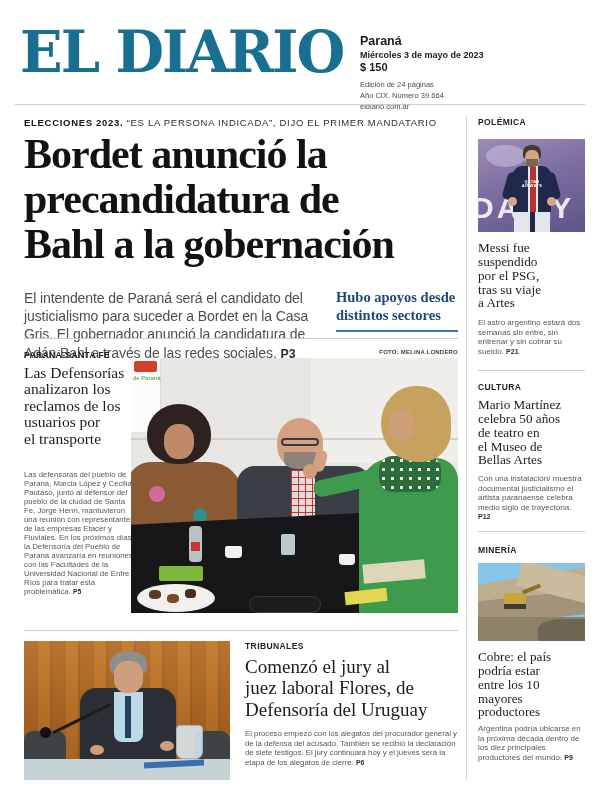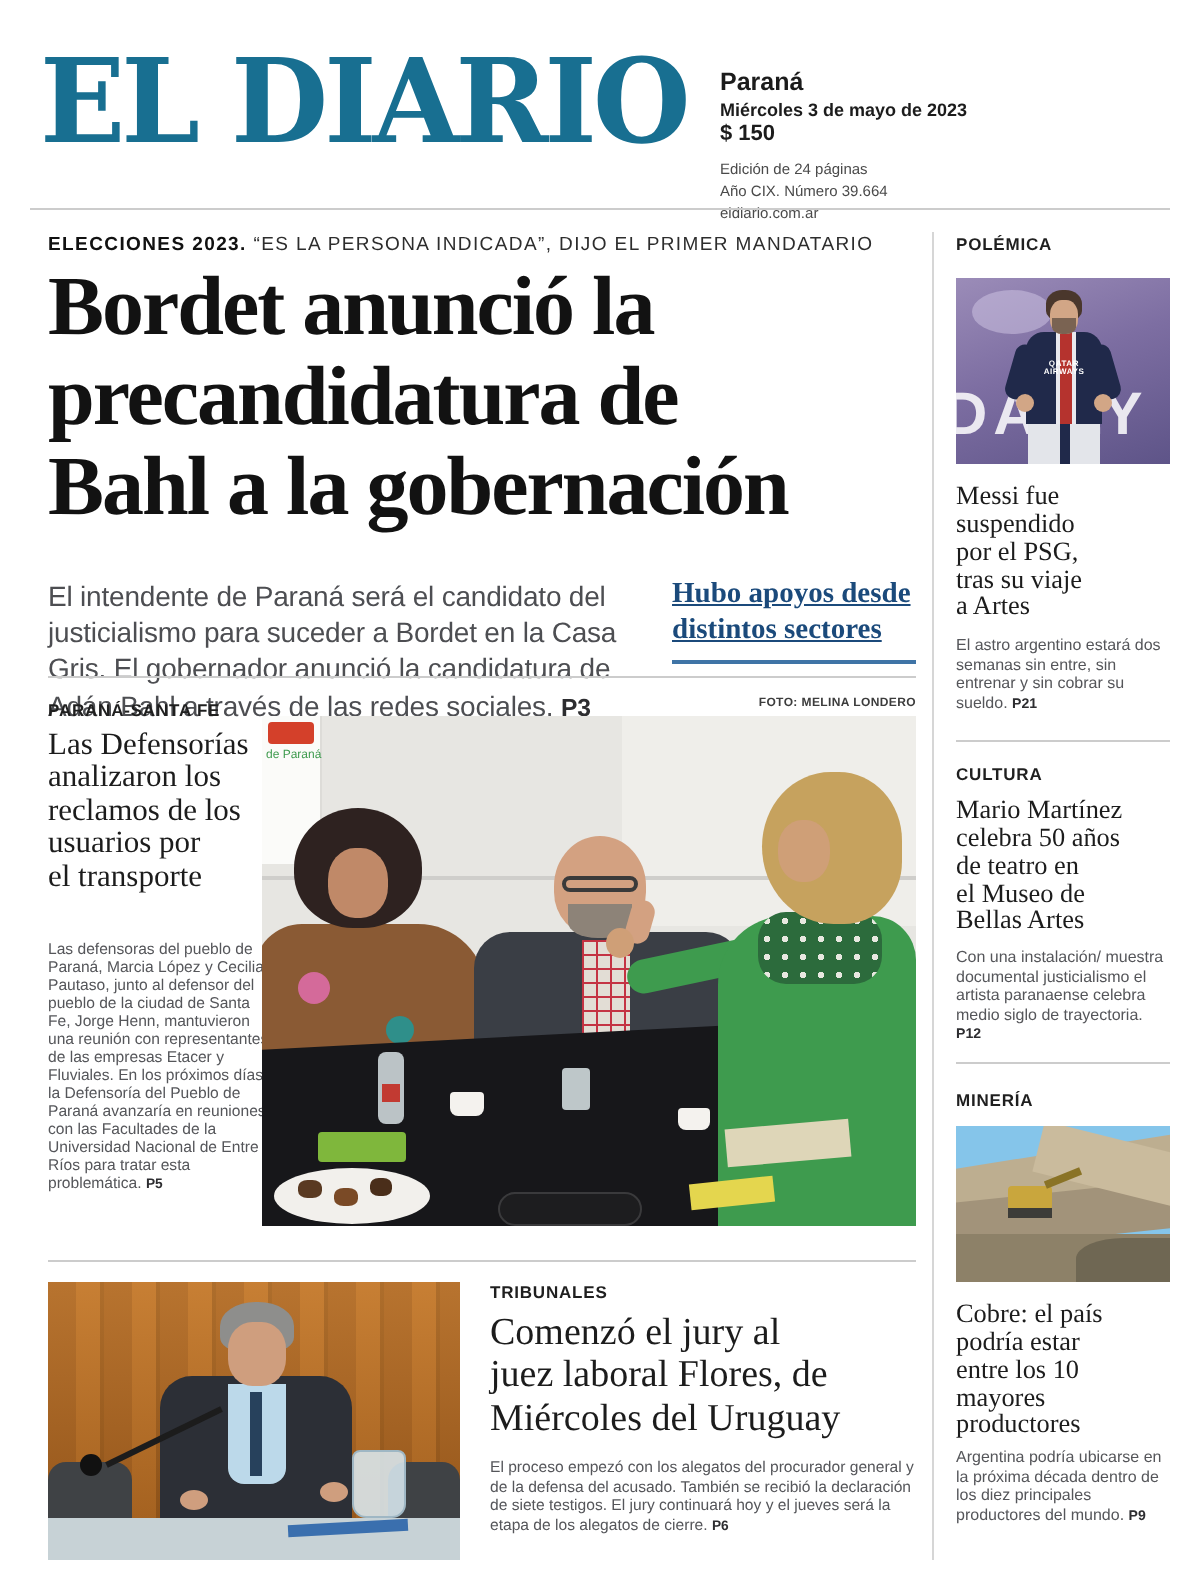--- a/index.html
+++ b/index.html
@@ -34,21 +34,21 @@
     font-family:"Liberation Serif", serif; font-weight:bold;
     font-size:42px; line-height:1.07; letter-spacing:-1px; color:#121212; }
   .headline span { display:block; white-space:nowrap; }
   .deck { left:24px; top:289px; width:308px; font-size:14px;
     line-height:1.3; color:#4d4e52; letter-spacing:-.1px; }
   .pageref { font-weight:bold; color:#2d2d30; font-size:.88em; }
   .callout { left:336px; top:289px; width:122px;
     font-family:"Liberation Serif", serif; font-weight:bold;
     font-size:14.5px; line-height:1.22; color:#1b4a7b;
     padding-bottom:6px; border-bottom:2px solid #3f74a6; }
-  .callout span { display:block; white-space:nowrap;text-decoration:underline; }
+  .callout span { display:block; white-space:nowrap; }
   .rule1 { left:24px; top:338px; width:434px; height:1px; }
   .rule2 { left:24px; top:630px; width:434px; height:1px; }
 
   
   .slabel { font-size:8.5px; font-weight:bold; letter-spacing:.4px; color:#1f1f1f; }
   .shead  { font-family:"Liberation Serif", serif; color:#1c1c1c; }
   .shead span { display:block; white-space:nowrap; }
   .sbody  { color:#55565a; }
 
   .transport-label { left:24px; top:350px; }
@@ -272,21 +272,21 @@
     <div class="ct-hand-r"></div>
     <div class="ct-jug"></div>
     <div class="ct-table"></div>
     <div class="ct-folder"></div>
   </div>
 
   <div class="abs slabel trib-label">TRIBUNALES</div>
   <div class="abs shead trib-head">
     <span>Comenzó el jury al</span>
     <span>juez laboral Flores, de</span>
-    <span>Miércoles del Uruguay</span>
+    <span>Defensoría del Uruguay</span>
   </div>
   <div class="abs sbody trib-body"><span>El proceso empezó con los alegatos del procurador general y de la defensa del acusado. También se recibió la declaración de siete testigos. El jury continuará hoy y el jueves será la etapa de los alegatos de cierre.</span> <b class="pageref">P6</b></div>
 
   <div class="abs slabel rail-label-polemica">POLÉMICA</div>
   <div class="abs photo photo-messi">
     <div class="ms-blotch"></div>
     <div class="ms-board">DAILY</div>
     <div class="ms-arm-l"></div>
     <div class="ms-arm-r"></div>
     <div class="ms-shorts"></div>

